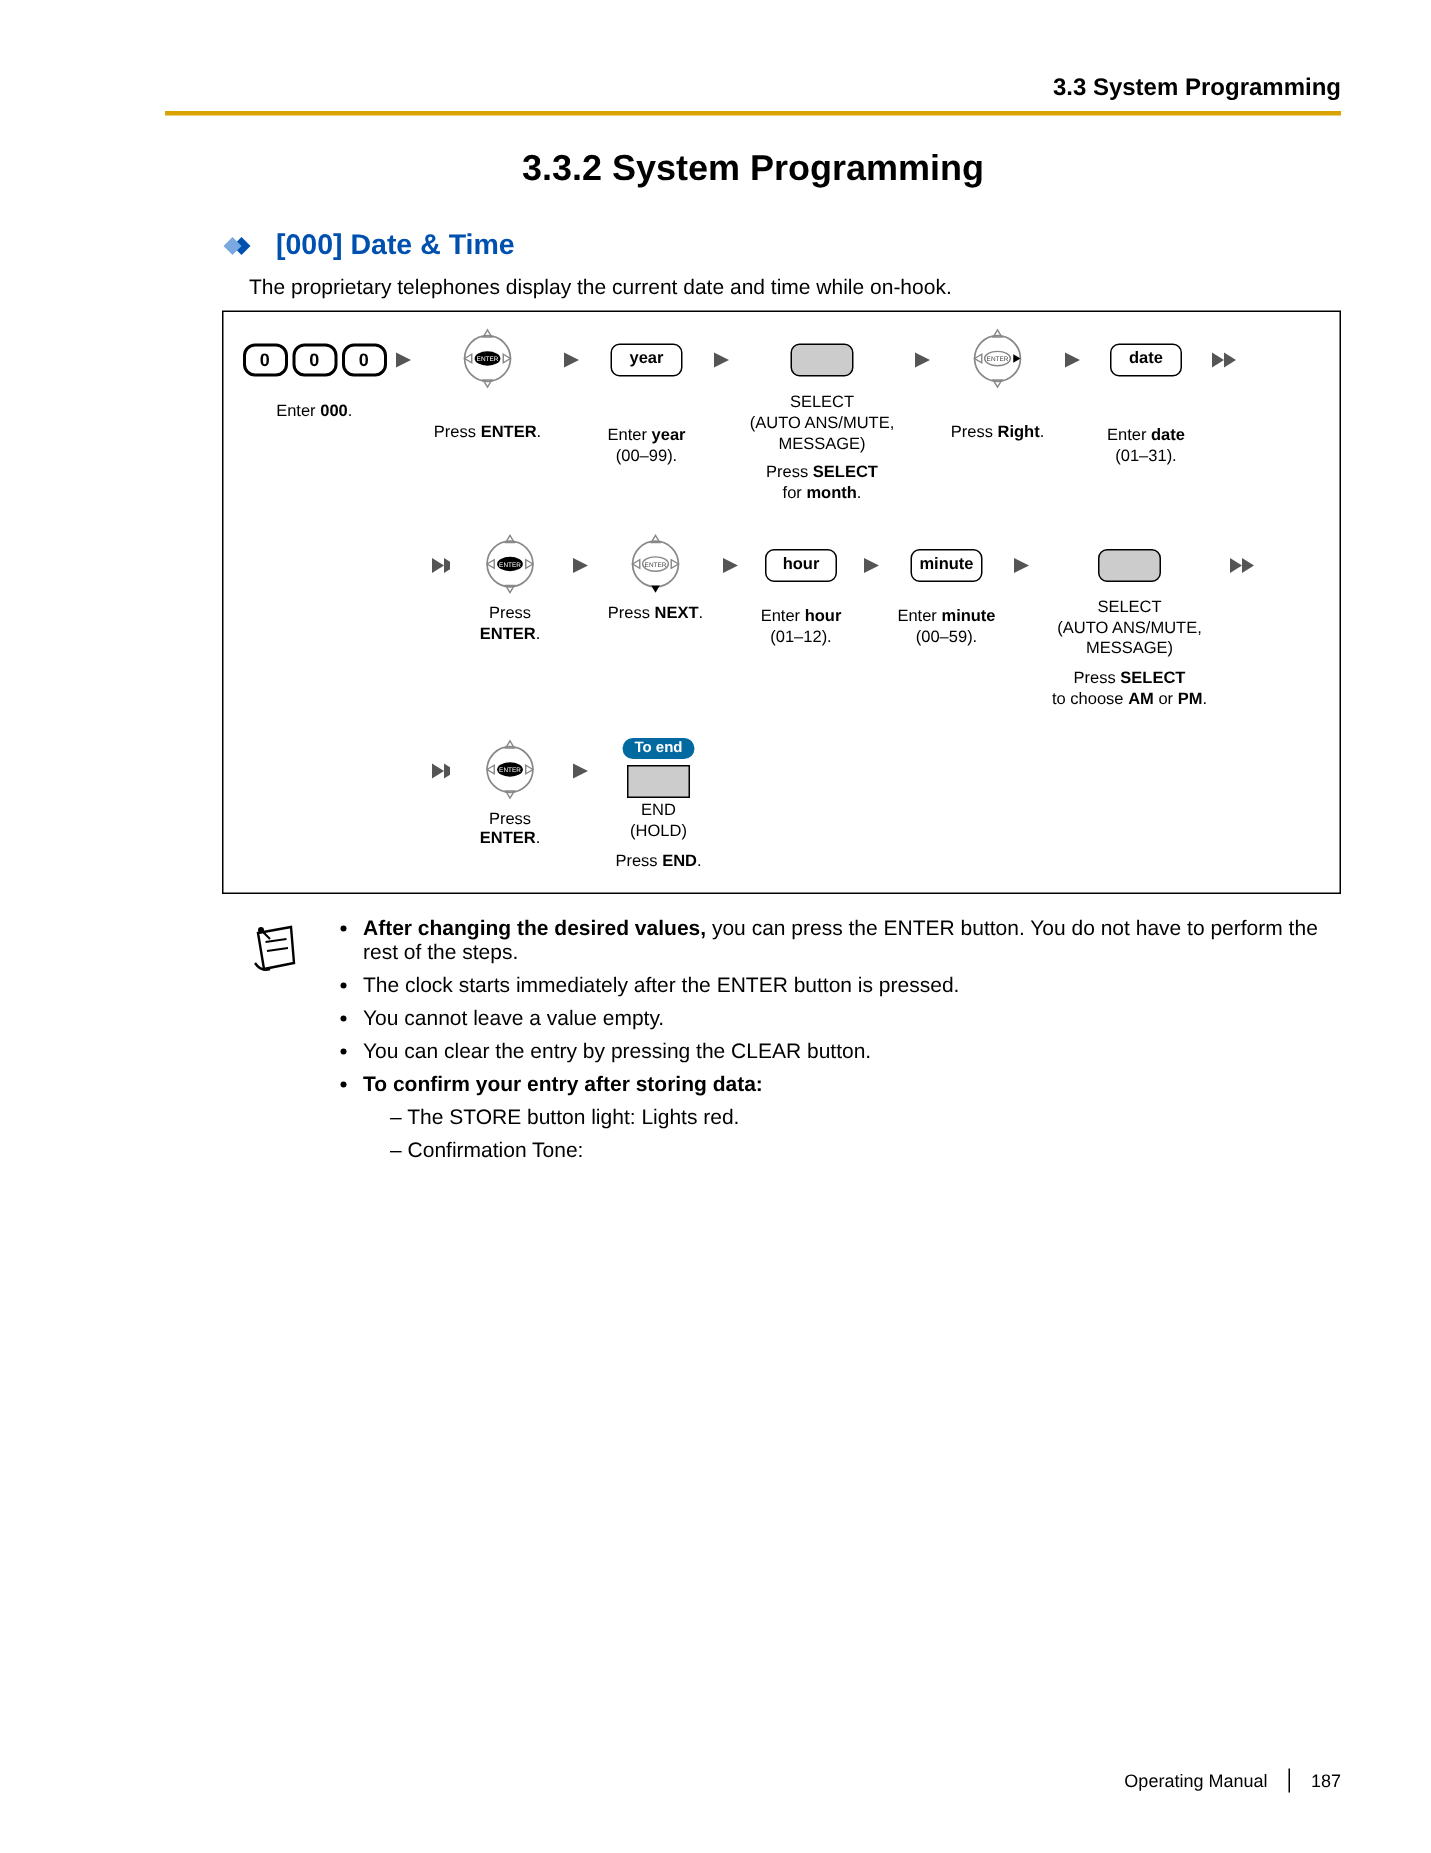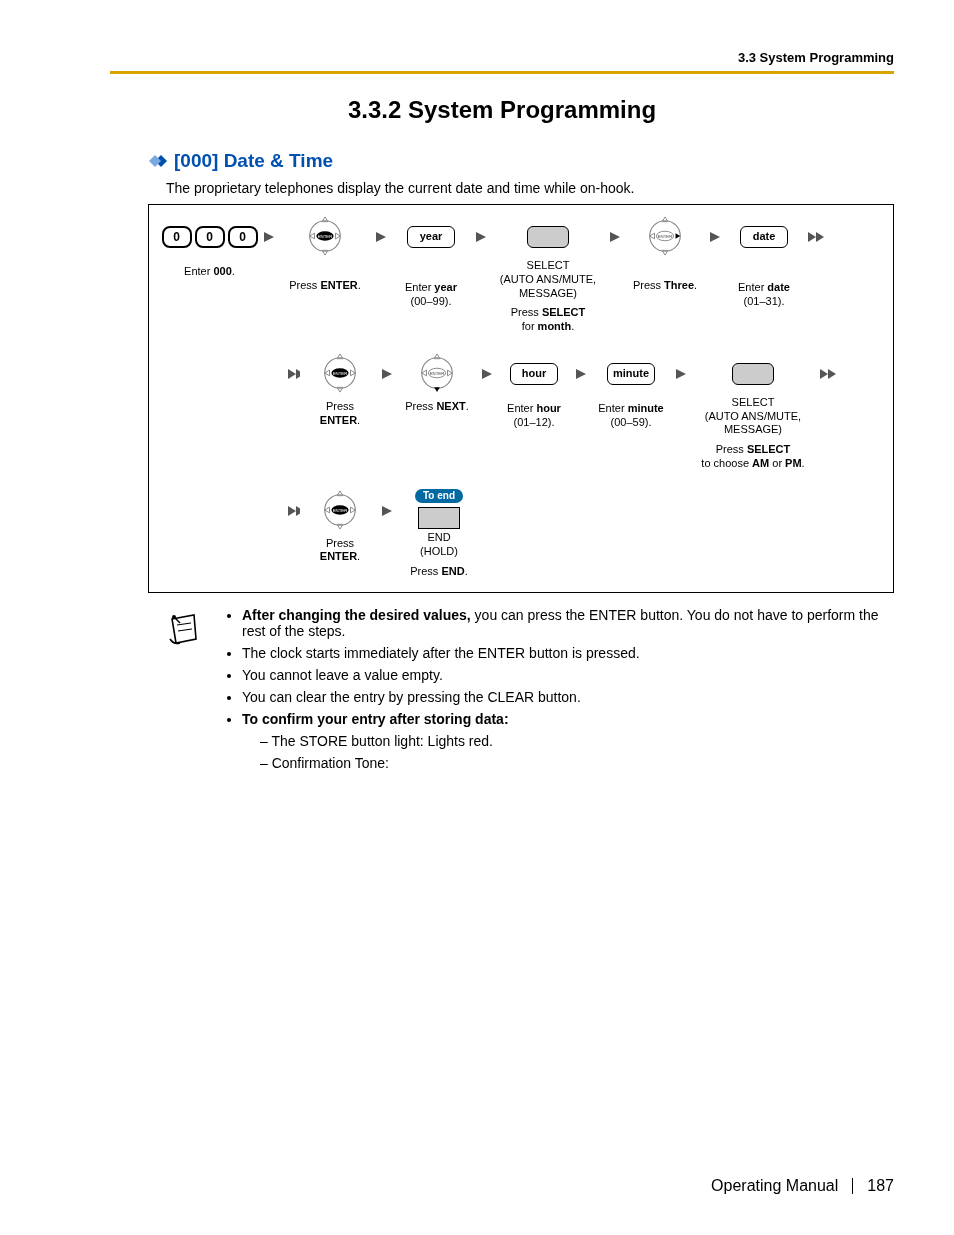--- a/index.html
+++ b/index.html
@@ -13,36 +13,37 @@
   }
   .page {
     padding: 50px 60px 30px 110px;
     box-sizing: border-box;
     min-height: 1235px;
     position: relative;
   }
   .running-head {
     text-align: right;
     font-weight: bold;
-    font-size: 13px;
+    font-size: 16px;
     margin-bottom: 6px;
   }
   .rule {
     height: 3px;
     background: #d9a300;
     margin-bottom: 22px;
   }
   h1 {
     font-size: 24px;
     margin: 0 0 26px 0;
     text-align: center;
   }
   .subsection-row {
     display: flex;
     align-items: center;
+    gap: 10px;
     margin-left: 38px;
   }
   .diamond-icon svg { display:block; }
   h2 {
     font-size: 19px;
     color: #0050b0;
     margin: 0;
   }
   .intro {
     margin: 8px 0 8px 56px;
@@ -135,21 +136,21 @@
   ul.notes-list > li { margin-bottom:6px; }
   ul.sub { list-style: none; padding-left:18px; margin:6px 0 0 0;}
   ul.sub li::before { content:"–  ";}
   ul.sub li { margin-bottom:6px;}
   .subsub { padding-left:42px; margin-top:6px;}
   .subsub div{ margin-bottom:6px;}
   .footer {
     position:absolute;
     bottom:40px;
     right:60px;
-    font-size:16px;
+    font-size:12px;
     display:flex;
     align-items:center;
     gap:14px;
   }
   .footer .sep{ width:1px; height:16px; background:#000;}
   .bold{font-weight:bold;}
   .cont-arrow-left{
     display:flex; align-items:center; height:44px;
   }
 </style>
@@ -254,21 +255,21 @@
           <svg width="44" height="44" viewBox="0 0 44 44">
             <circle cx="22" cy="22" r="16" fill="none" stroke="#888" stroke-width="1.2"></circle>
             <ellipse cx="22" cy="22" rx="9" ry="5" fill="none" stroke="#888"></ellipse>
             <text x="22" y="24" font-size="4.5" fill="#444" text-anchor="middle">ENTER</text>
             <polygon points="22,2 19,7 25,7" fill="none" stroke="#888"></polygon>
             <polygon points="22,42 19,37 25,37" fill="none" stroke="#888"></polygon>
             <polygon points="6,22 11,19 11,25" fill="none" stroke="#888"></polygon>
             <polygon points="38,22 33,19 33,25" fill="#000"></polygon>
           </svg>
         </div>
-        <div class="cap" style="margin-top:22px"><span>Press </span><span class="bold">Three</span><span>.</span></div>
+        <div class="cap" style="margin-top:22px"><span>Press </span><span class="bold">Right</span><span>.</span></div>
       </div>
 
       <div class="arrow">
         <svg width="14" height="14">
             <polygon points="2,2 12,7 2,12" fill="#555"></polygon>
           </svg>
       </div>
 
       <div class="cell" style="width:64px">
         <div class="glyph">

